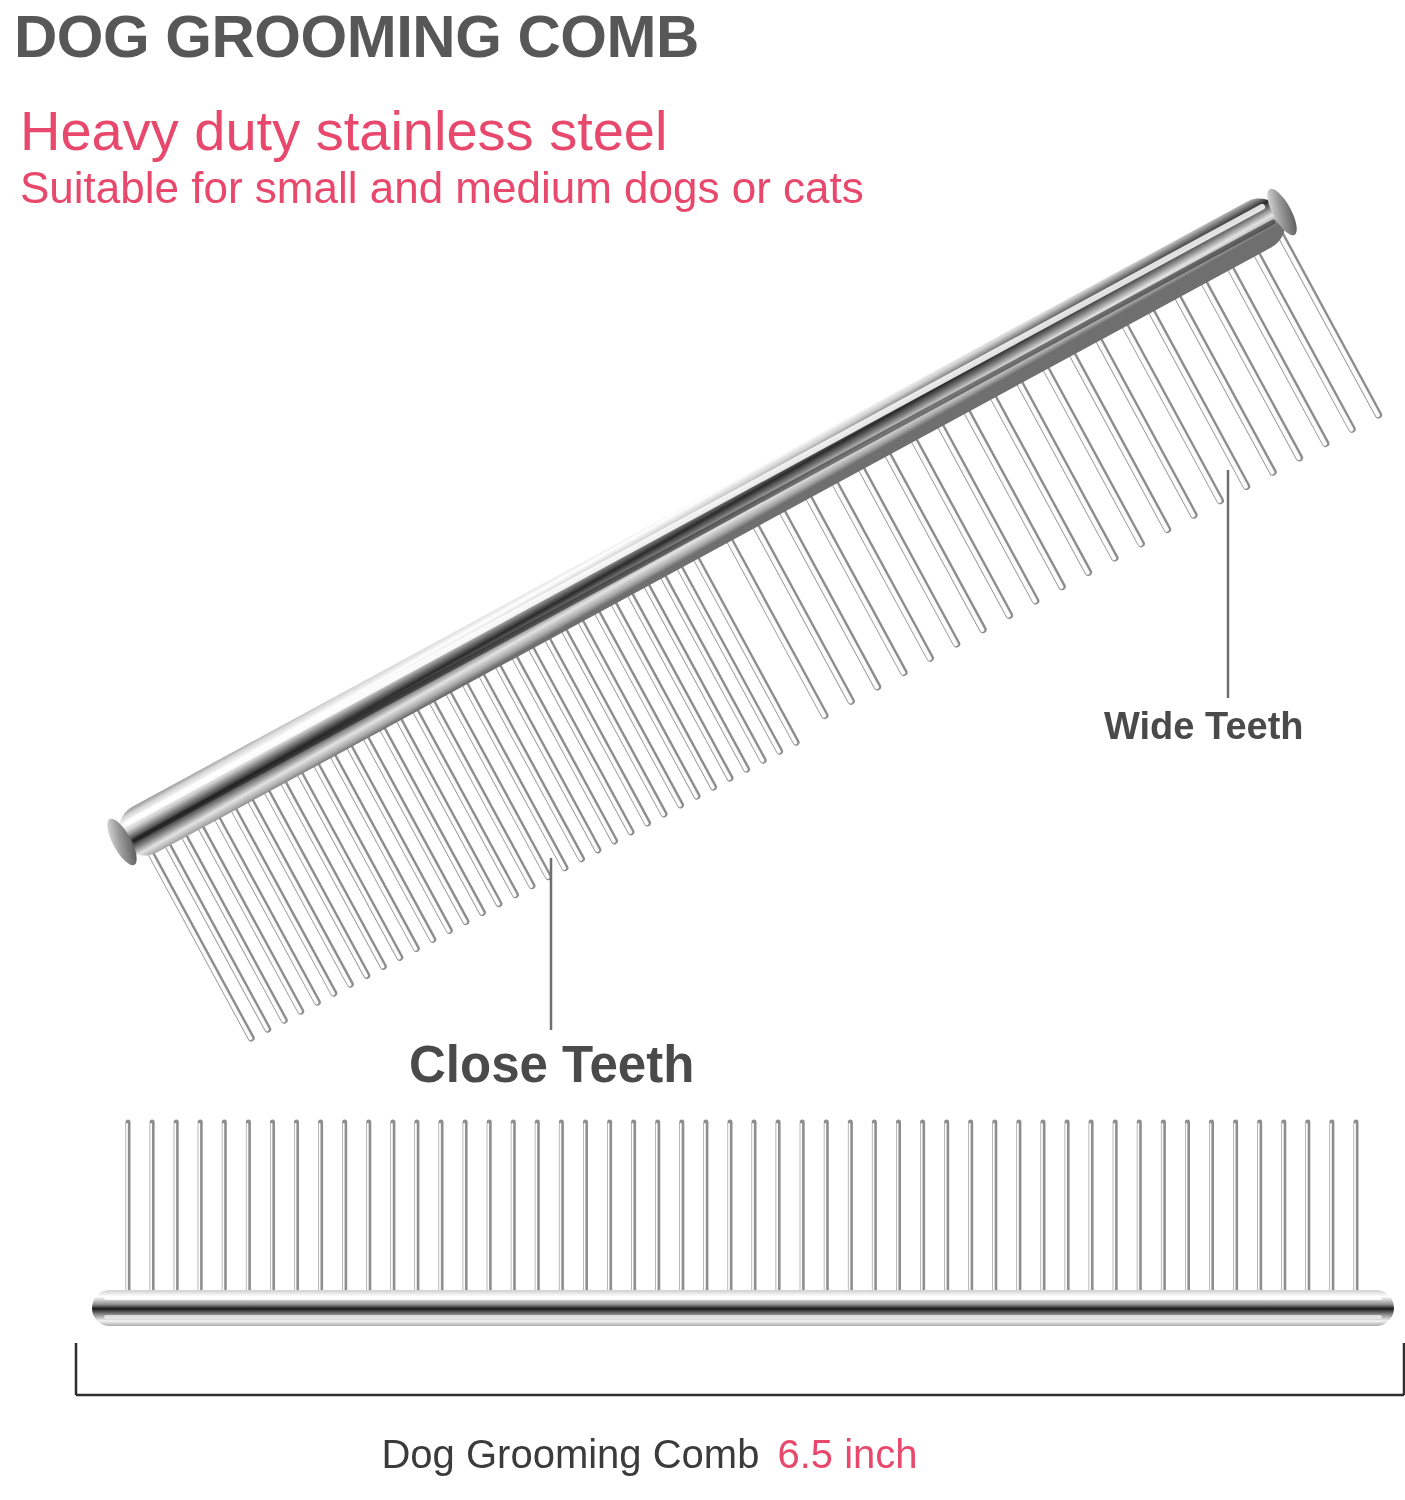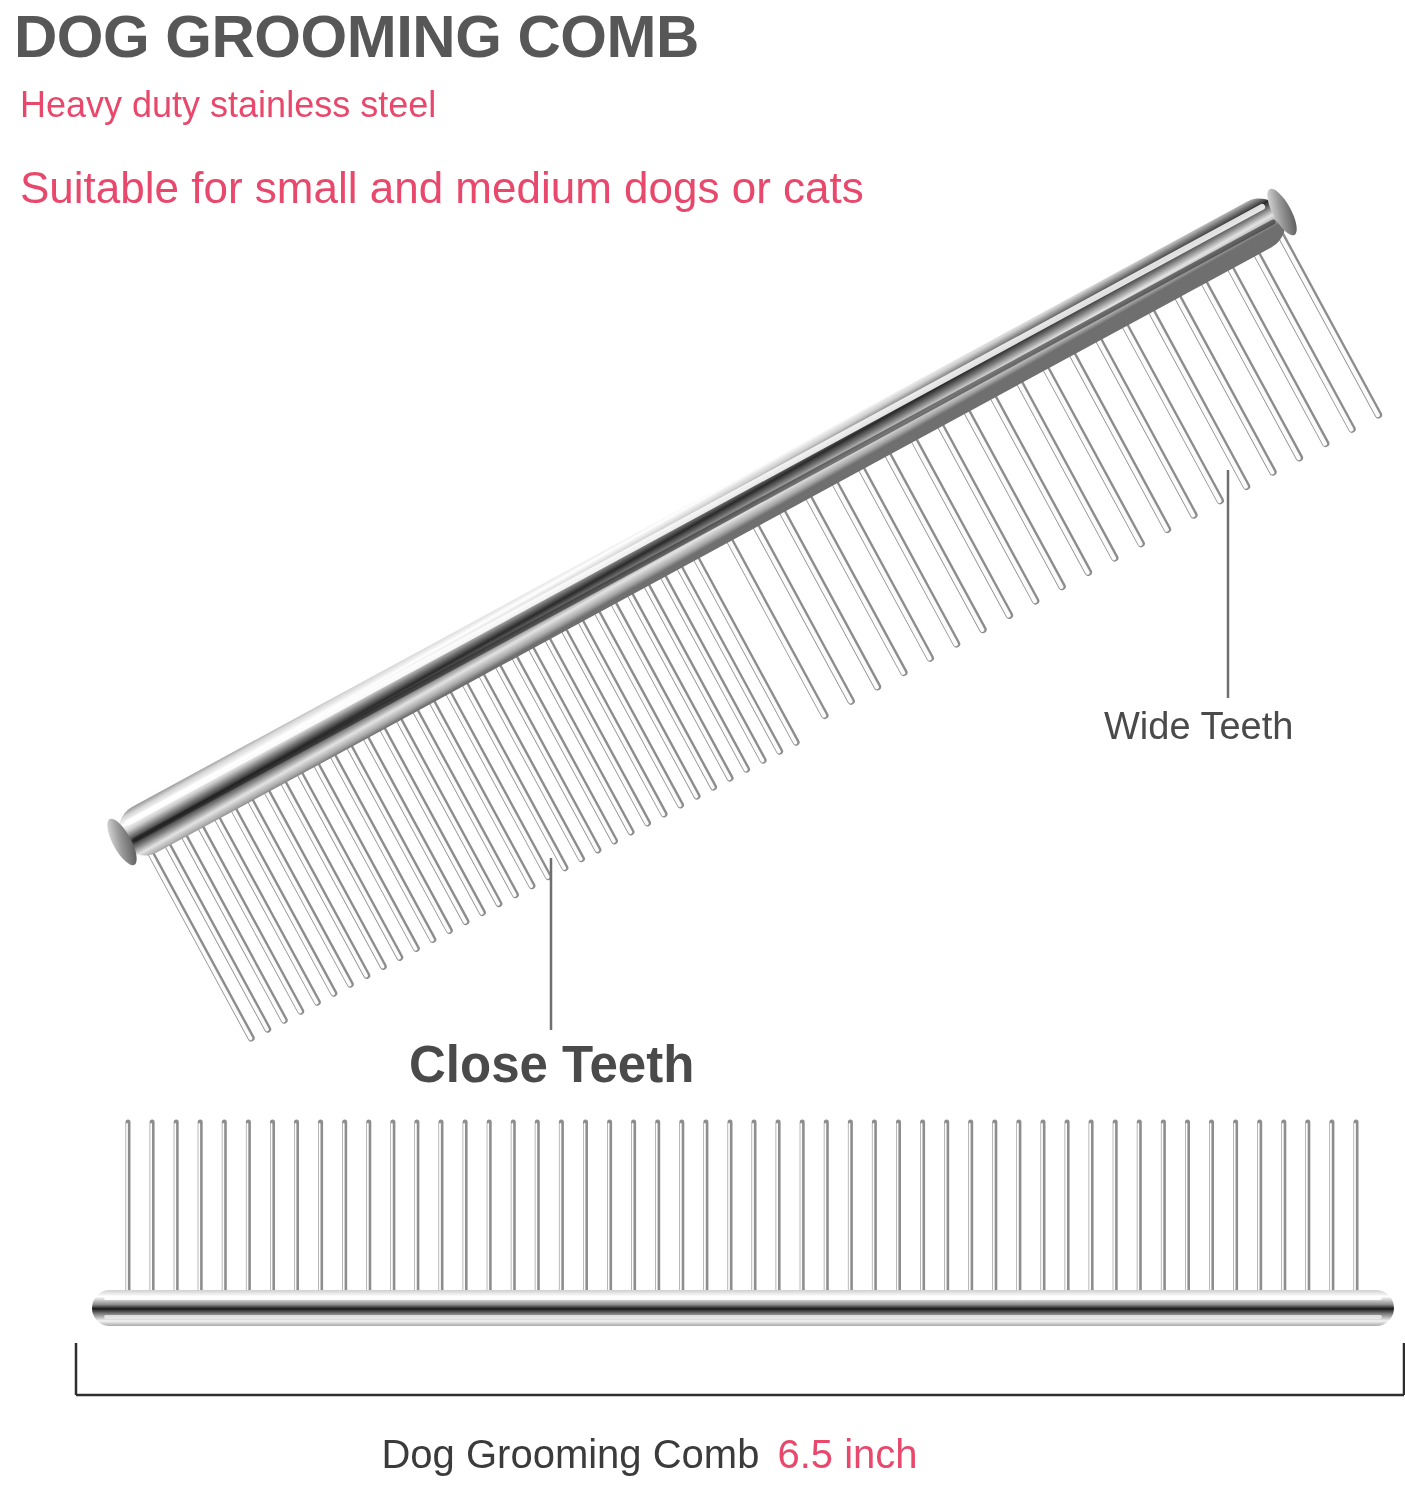--- a/index.html
+++ b/index.html
@@ -22,22 +22,22 @@
     top: 2px;
     font-size: 60px;
     font-weight: bold;
     letter-spacing: -0.5px;
     color: #575757;
     white-space: nowrap;
   }
   #sub1 {
     position: absolute;
     left: 20px;
-    top: 84px;
-    font-size: 36px;
+    top: 98px;
+    font-size: 56px;
     color: #e8486b;
     white-space: nowrap;
   }
   #sub2 {
     position: absolute;
     left: 20px;
     top: 163px;
     font-size: 44px;
     color: #e8486b;
     white-space: nowrap;
@@ -51,21 +51,21 @@
     width: 1405px;
     height: 930px;
   }
 
   
   #wide-teeth-label {
     position: absolute;
     left: 1104px;
     top: 705px;
     font-size: 38px;
-    font-weight: normal;
+    font-weight: bold;
     color: #4a4a4a;
     white-space: nowrap;
   }
   #close-teeth-label {
     position: absolute;
     left: 409px;
     top: 1035px;
     font-size: 51px;
     font-weight: bold;
     color: #4a4a4a;

